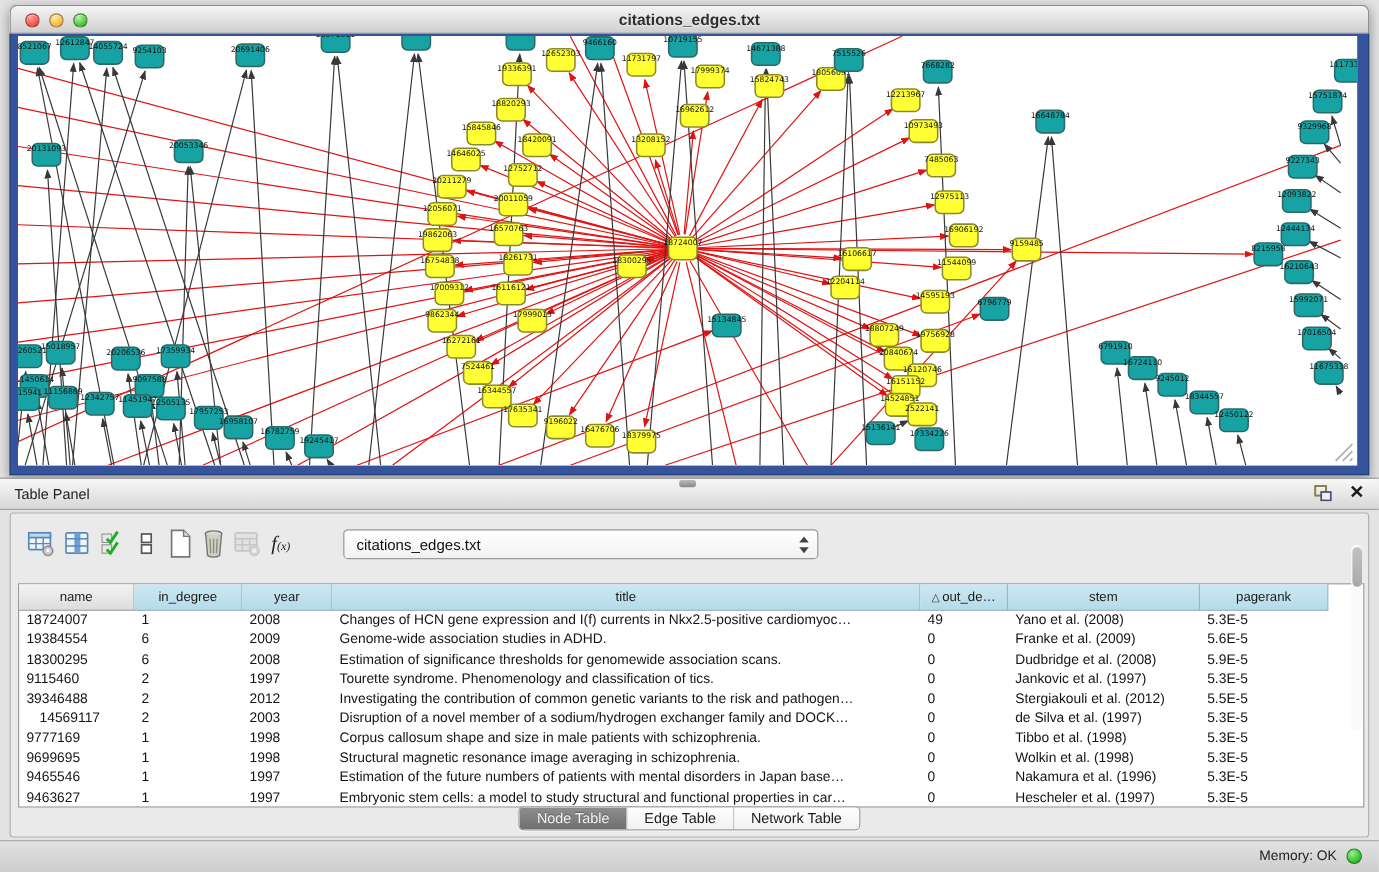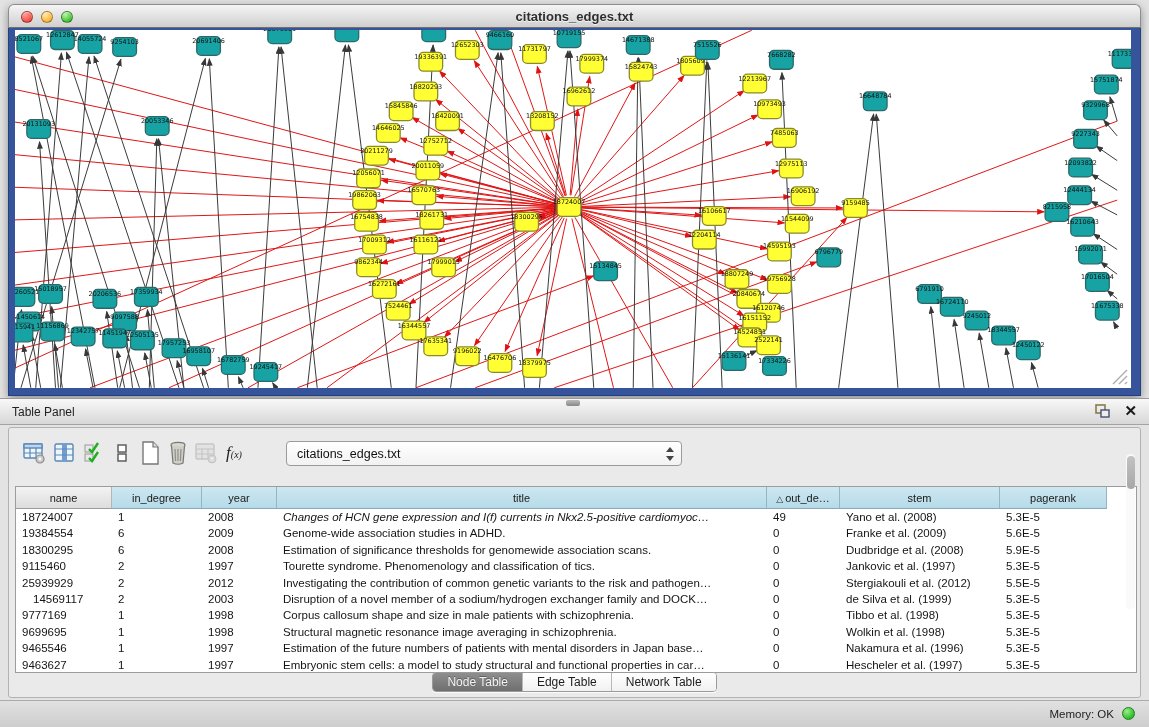--- a/index.html
+++ b/index.html
@@ -742,21 +742,21 @@
         <div class="hcell" style="width: 490px;">title</div>
         <div class="hcell" style="width: 73px;"><span class="sort-tri">△</span>out_de…</div>
         <div class="hcell" style="width: 160px;">stem</div>
         <div class="hcell" style="width: 107px;">pagerank</div>
       </div>
     <div id="table-rows">
         <div class="trow">
           <div class="tcell" style="width: 96px;">18724007</div>
           <div class="tcell" style="width: 90px;">1</div>
           <div class="tcell" style="width: 75px;">2008</div>
-          <div class="tcell" style="width: 490px; font-style: italic;">Changes of HCN gene expression and I(f) currents in Nkx2.5-positive cardiomyoc…</div>
+          <div class="tcell" style="width: 490px;">Changes of HCN gene expression and I(f) currents in Nkx2.5-positive cardiomyoc…</div>
           <div class="tcell" style="width: 73px;">49</div>
           <div class="tcell" style="width: 160px;">Yano et al. (2008)</div>
           <div class="tcell" style="width: 107px;">5.3E-5</div>
         </div>
         <div class="trow">
           <div class="tcell" style="width: 96px;">19384554</div>
           <div class="tcell" style="width: 90px;">6</div>
           <div class="tcell" style="width: 75px;">2009</div>
           <div class="tcell" style="width: 490px;">Genome-wide association studies in ADHD.</div>
           <div class="tcell" style="width: 73px;">0</div>
@@ -775,35 +775,35 @@
         <div class="trow">
           <div class="tcell" style="width: 96px;">9115460</div>
           <div class="tcell" style="width: 90px;">2</div>
           <div class="tcell" style="width: 75px;">1997</div>
           <div class="tcell" style="width: 490px;">Tourette syndrome. Phenomenology and classification of tics.</div>
           <div class="tcell" style="width: 73px;">0</div>
           <div class="tcell" style="width: 160px;">Jankovic et al. (1997)</div>
           <div class="tcell" style="width: 107px;">5.3E-5</div>
         </div>
         <div class="trow">
-          <div class="tcell" style="width: 96px;">25939929</div>
+          <div class="tcell" style="width: 96px;">39346488</div>
           <div class="tcell" style="width: 90px;">2</div>
           <div class="tcell" style="width: 75px;">2012</div>
           <div class="tcell" style="width: 490px;">Investigating the contribution of common genetic variants to the risk and pathogen…</div>
           <div class="tcell" style="width: 73px;">0</div>
           <div class="tcell" style="width: 160px;">Stergiakouli et al. (2012)</div>
           <div class="tcell" style="width: 107px;">5.5E-5</div>
         </div>
         <div class="trow">
           <div class="tcell" style="width: 96px; padding-left: 17px;">14569117</div>
           <div class="tcell" style="width: 90px;">2</div>
           <div class="tcell" style="width: 75px;">2003</div>
           <div class="tcell" style="width: 490px;">Disruption of a novel member of a sodium/hydrogen exchanger family and DOCK…</div>
           <div class="tcell" style="width: 73px;">0</div>
-          <div class="tcell" style="width: 160px;">de Silva et al. (1999)</div>
+          <div class="tcell" style="width: 160px;">de Silva et al. (1997)</div>
           <div class="tcell" style="width: 107px;">5.3E-5</div>
         </div>
         <div class="trow">
           <div class="tcell" style="width: 96px;">9777169</div>
           <div class="tcell" style="width: 90px;">1</div>
           <div class="tcell" style="width: 75px;">1998</div>
           <div class="tcell" style="width: 490px;">Corpus callosum shape and size in male patients with schizophrenia.</div>
           <div class="tcell" style="width: 73px;">0</div>
           <div class="tcell" style="width: 160px;">Tibbo et al. (1998)</div>
           <div class="tcell" style="width: 107px;">5.3E-5</div>

